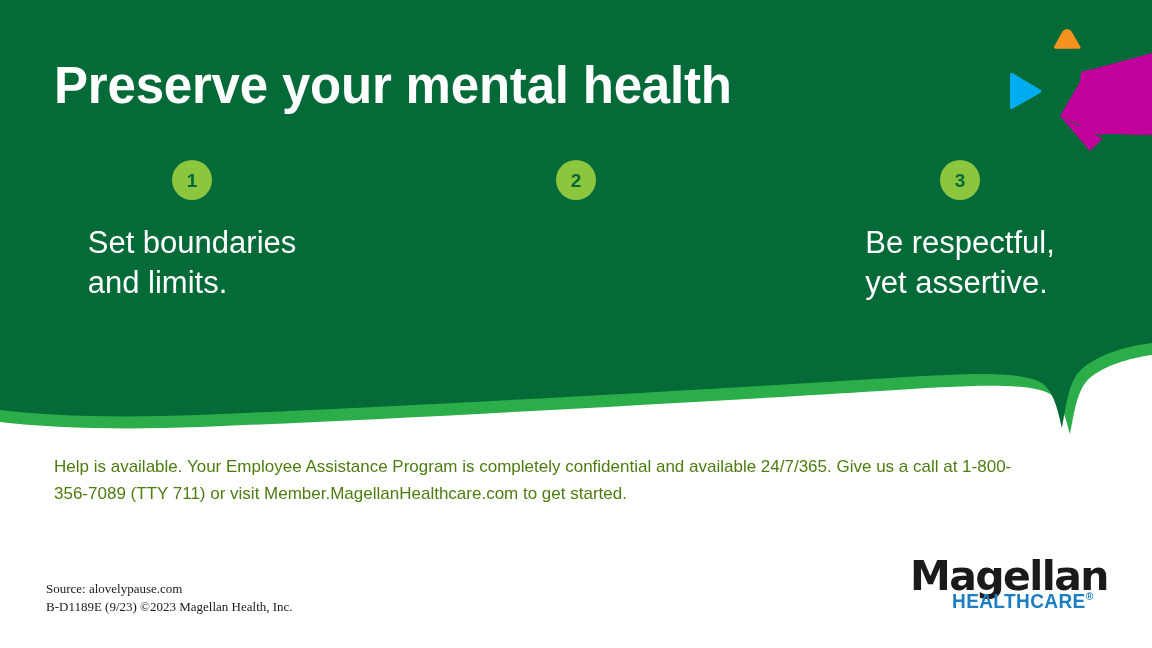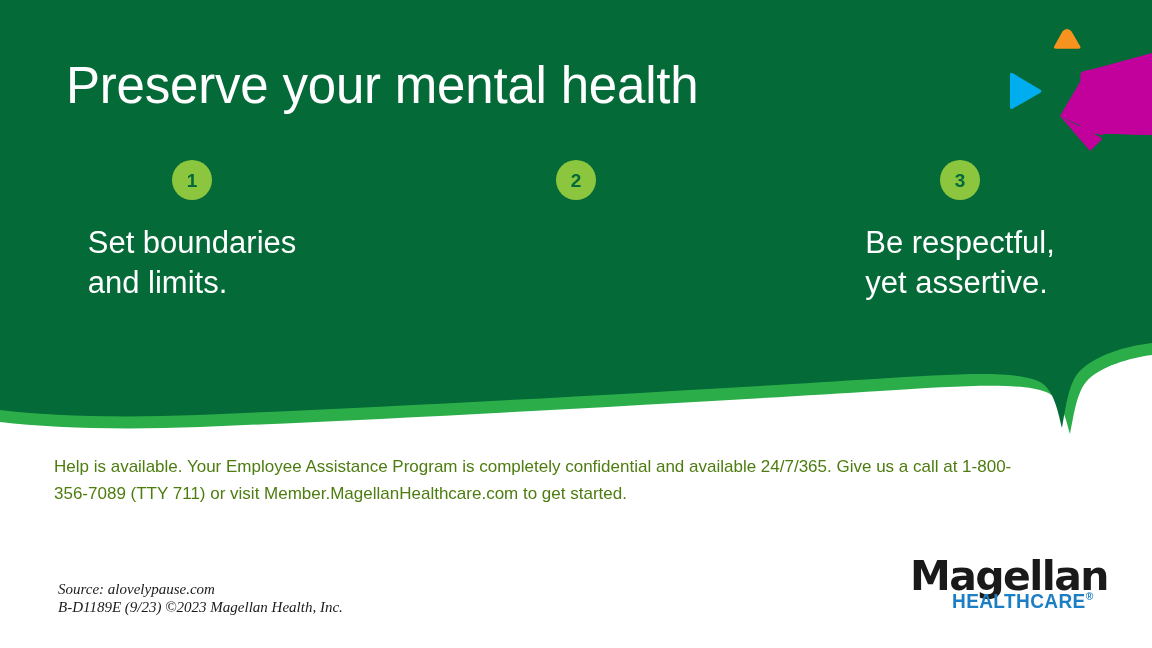--- a/index.html
+++ b/index.html
@@ -25,24 +25,24 @@
     left: 0;
     top: 0;
     width: 1152px;
     height: 648px;
     display: block;
   }
 
   
   .headline {
     position: absolute;
-    left: 66px;
+    left: 54px;
     top: 58px;
     font-size: 51px;
-    font-weight: 400;
+    font-weight: 700;
     color: #ffffff;
     letter-spacing: -0.2px;
     line-height: 1.1;
     white-space: nowrap;
   }
 
   
   .tips {
     position: absolute;
     left: 0;
@@ -90,25 +90,24 @@
     top: 453px;
     width: 980px;
     font-size: 17px;
     font-weight: 400;
     line-height: 27px;
     color: #4d7c0f;
   }
 
   .source-block {
     position: absolute;
-    left: 58px;
+    left: 46px;
     top: 580px;
     font-family: "Liberation Serif", serif;
-    font-style: italic;
-    font-size: 15px;
+    font-size: 13px;
     line-height: 18px;
     color: #1a1a1a;
   }
 
   
   .logo {
     position: absolute;
     left: 910px;
     top: 556px;
     width: 196px;

